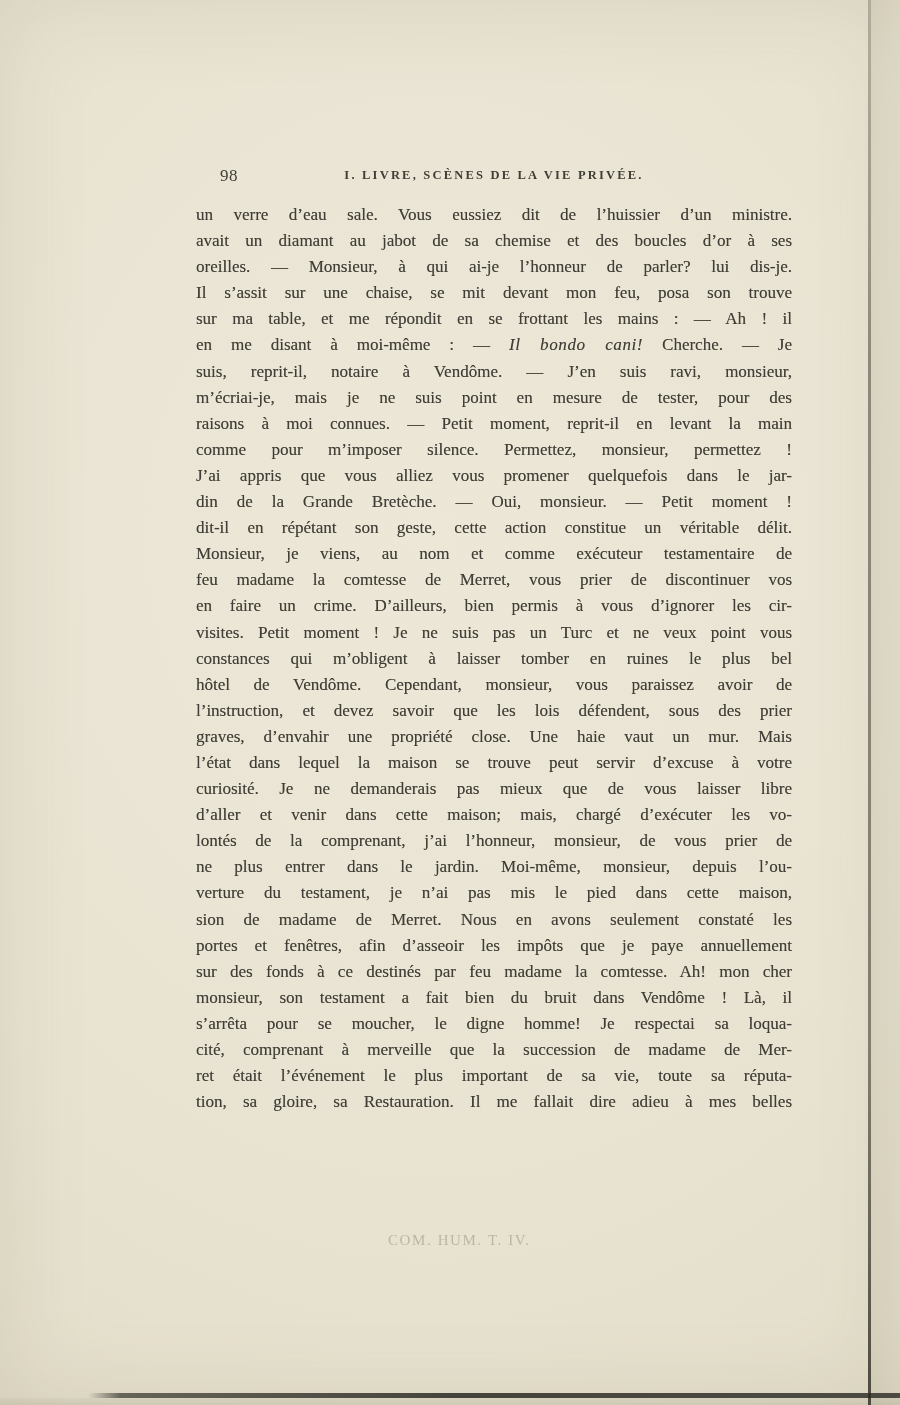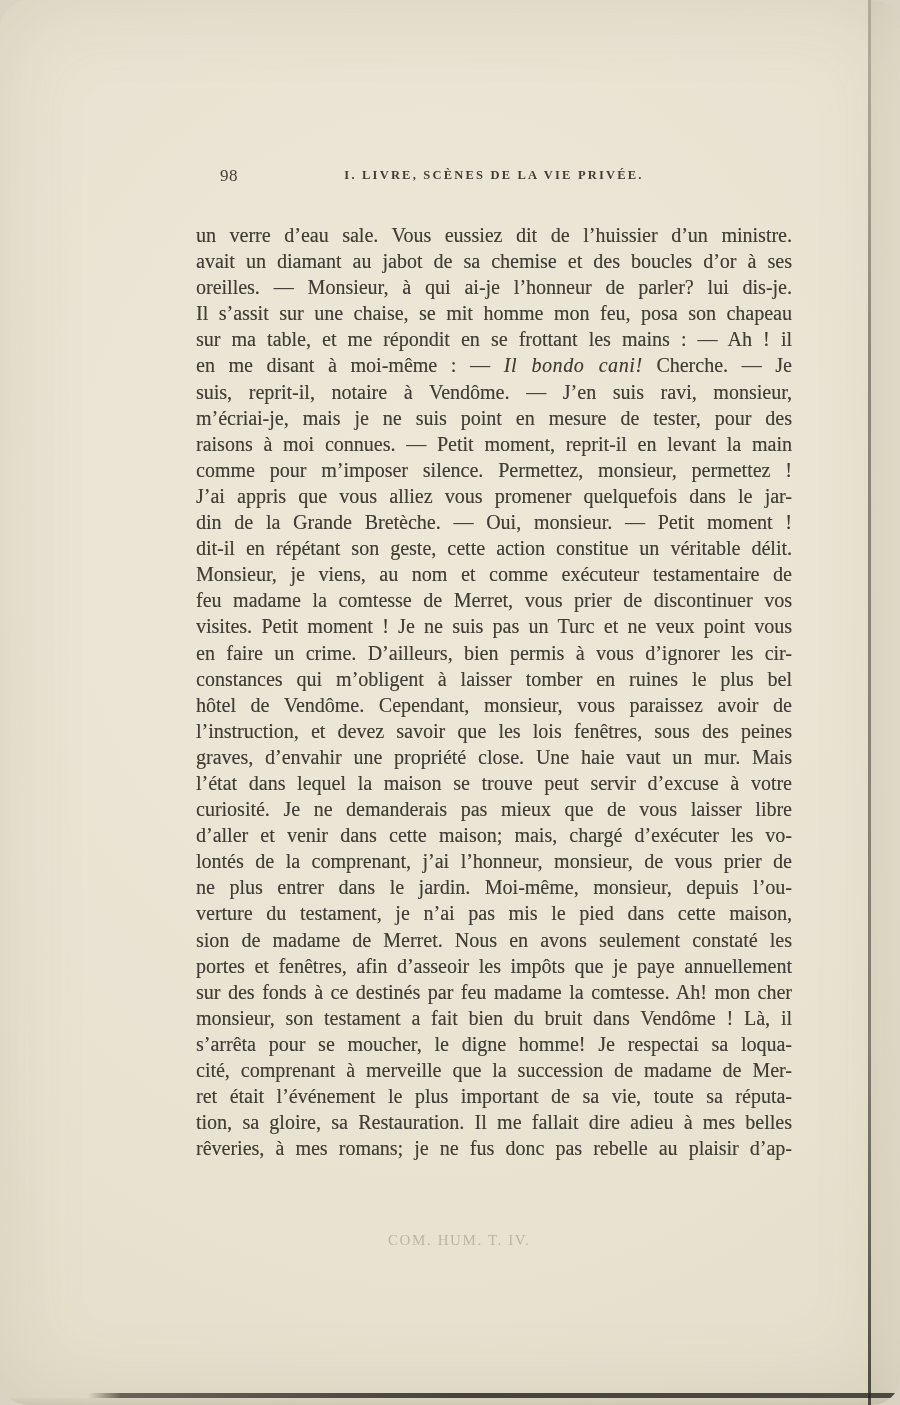--- a/index.html
+++ b/index.html
@@ -12,21 +12,20 @@
     width: 900px;
     height: 1405px;
     overflow: hidden;
     background:
       radial-gradient(ellipse 120% 90% at 48% 38%,
         var(--paper_light, #ece7d7) 0%,
         var(--paper, #e8e3d1) 55%,
         var(--paper_dark, #e0dac6) 100%);
     box-shadow: inset 0 0 90px rgba(115, 105, 78, 0.14);
     font-family: "Liberation Serif", "DejaVu Serif", serif;
-    border-radius: 28px;
   }
   .header-row {
     position: absolute;
     top: 166px;
     left: 196px;
     width: 596px;
     height: 22px;
   }
   .page-number {
     position: absolute;
@@ -46,24 +45,23 @@
     font-weight: 700;
     letter-spacing: 2.2px;
     color: var(--ink, #3f3d35);
     white-space: nowrap;
   }
   .body-text {
     position: absolute;
     top: 202px;
     left: 196px;
     width: 596px;
-    font-size: 20px;
+    font-size: 17px;
     color: var(--ink, #3f3d35);
     text-shadow: 0.2px 0.2px 0 rgba(63, 61, 53, 0.45);
-    margin-top: 20px;
   }
   .line {
     height: 26.1px;
     line-height: 26.1px;
     overflow: hidden;
     text-align: justify;
   }
   .line::after {
     content: "";
     display: inline-block;
@@ -134,52 +132,51 @@
 
   <div class="header-row">
     <span class="page-number">98</span>
     <span class="running-header">I. LIVRE, SCÈNES DE LA VIE PRIVÉE.</span>
   </div>
 
   <div class="body-text">
       <div class="line"><span>un verre d’eau sale. Vous eussiez dit de l’huissier d’un ministre.</span></div>
       <div class="line"><span>avait un diamant au jabot de sa chemise et des boucles d’or à ses</span></div>
       <div class="line"><span>oreilles. — Monsieur, à qui ai-je l’honneur de parler? lui dis-je.</span></div>
-      <div class="line"><span>Il s’assit sur une chaise, se mit homme mon feu, posa son chapeau</span></div>
+      <div class="line"><span>Il s’assit sur une chaise, se mit devant mon feu, posa son trouve</span></div>
       <div class="line"><span>sur ma table, et me répondit en se frottant les mains : — Ah ! il</span></div>
       <div class="line"><span>en me disant à moi-même : — </span><span class="it">Il bondo cani!</span><span> Cherche. — Je</span></div>
       <div class="line"><span>suis, reprit-il, notaire à Vendôme. — J’en suis ravi, monsieur,</span></div>
       <div class="line"><span>m’écriai-je, mais je ne suis point en mesure de tester, pour des</span></div>
       <div class="line"><span>raisons à moi connues. — Petit moment, reprit-il en levant la main</span></div>
       <div class="line"><span>comme pour m’imposer silence. Permettez, monsieur, permettez !</span></div>
       <div class="line"><span>J’ai appris que vous alliez vous promener quelquefois dans le jar-</span></div>
       <div class="line"><span>din de la Grande Bretèche. — Oui, monsieur. — Petit moment !</span></div>
       <div class="line"><span>dit-il en répétant son geste, cette action constitue un véritable délit.</span></div>
       <div class="line"><span>Monsieur, je viens, au nom et comme exécuteur testamentaire de</span></div>
       <div class="line"><span>feu madame la comtesse de Merret, vous prier de discontinuer vos</span></div>
+      <div class="line"><span>en faire un crime. D’ailleurs, bien permis à vous d’ignorer les cir-</span></div>
       <div class="line"><span>visites. Petit moment ! Je ne suis pas un Turc et ne veux point vous</span></div>
-      <div class="line"><span>en faire un crime. D’ailleurs, bien permis à vous d’ignorer les cir-</span></div>
       <div class="line"><span>constances qui m’obligent à laisser tomber en ruines le plus bel</span></div>
       <div class="line"><span>hôtel de Vendôme. Cependant, monsieur, vous paraissez avoir de</span></div>
-      <div class="line"><span>l’instruction, et devez savoir que les lois fenêtres, sous des peines</span></div>
+      <div class="line"><span>l’instruction, et devez savoir que les lois défendent, sous des prier</span></div>
       <div class="line"><span>graves, d’envahir une propriété close. Une haie vaut un mur. Mais</span></div>
       <div class="line"><span>l’état dans lequel la maison se trouve peut servir d’excuse à votre</span></div>
       <div class="line"><span>curiosité. Je ne demanderais pas mieux que de vous laisser libre</span></div>
       <div class="line"><span>d’aller et venir dans cette maison; mais, chargé d’exécuter les vo-</span></div>
       <div class="line"><span>lontés de la comprenant, j’ai l’honneur, monsieur, de vous prier de</span></div>
       <div class="line"><span>ne plus entrer dans le jardin. Moi-même, monsieur, depuis l’ou-</span></div>
       <div class="line"><span>verture du testament, je n’ai pas mis le pied dans cette maison,</span></div>
       <div class="line"><span>sion de madame de Merret. Nous en avons seulement constaté les</span></div>
       <div class="line"><span>portes et fenêtres, afin d’asseoir les impôts que je paye annuellement</span></div>
       <div class="line"><span>sur des fonds à ce destinés par feu madame la comtesse. Ah! mon cher</span></div>
       <div class="line"><span>monsieur, son testament a fait bien du bruit dans Vendôme ! Là, il</span></div>
       <div class="line"><span>s’arrêta pour se moucher, le digne homme! Je respectai sa loqua-</span></div>
       <div class="line"><span>cité, comprenant à merveille que la succession de madame de Mer-</span></div>
       <div class="line"><span>ret était l’événement le plus important de sa vie, toute sa réputa-</span></div>
       <div class="line"><span>tion, sa gloire, sa Restauration. Il me fallait dire adieu à mes belles</span></div>
-      <div class="line"><span>rêveries, à mes romans; je ne fus donc pas rebelle au plaisir d’ap-</span></div>
     </div>
 
   <div class="ghost-mark">COM. HUM. T. IV.</div>
 
   <div class="edge-right"></div>
   <div class="edge-bottom"></div>
 </div>
 
 </body></html>

